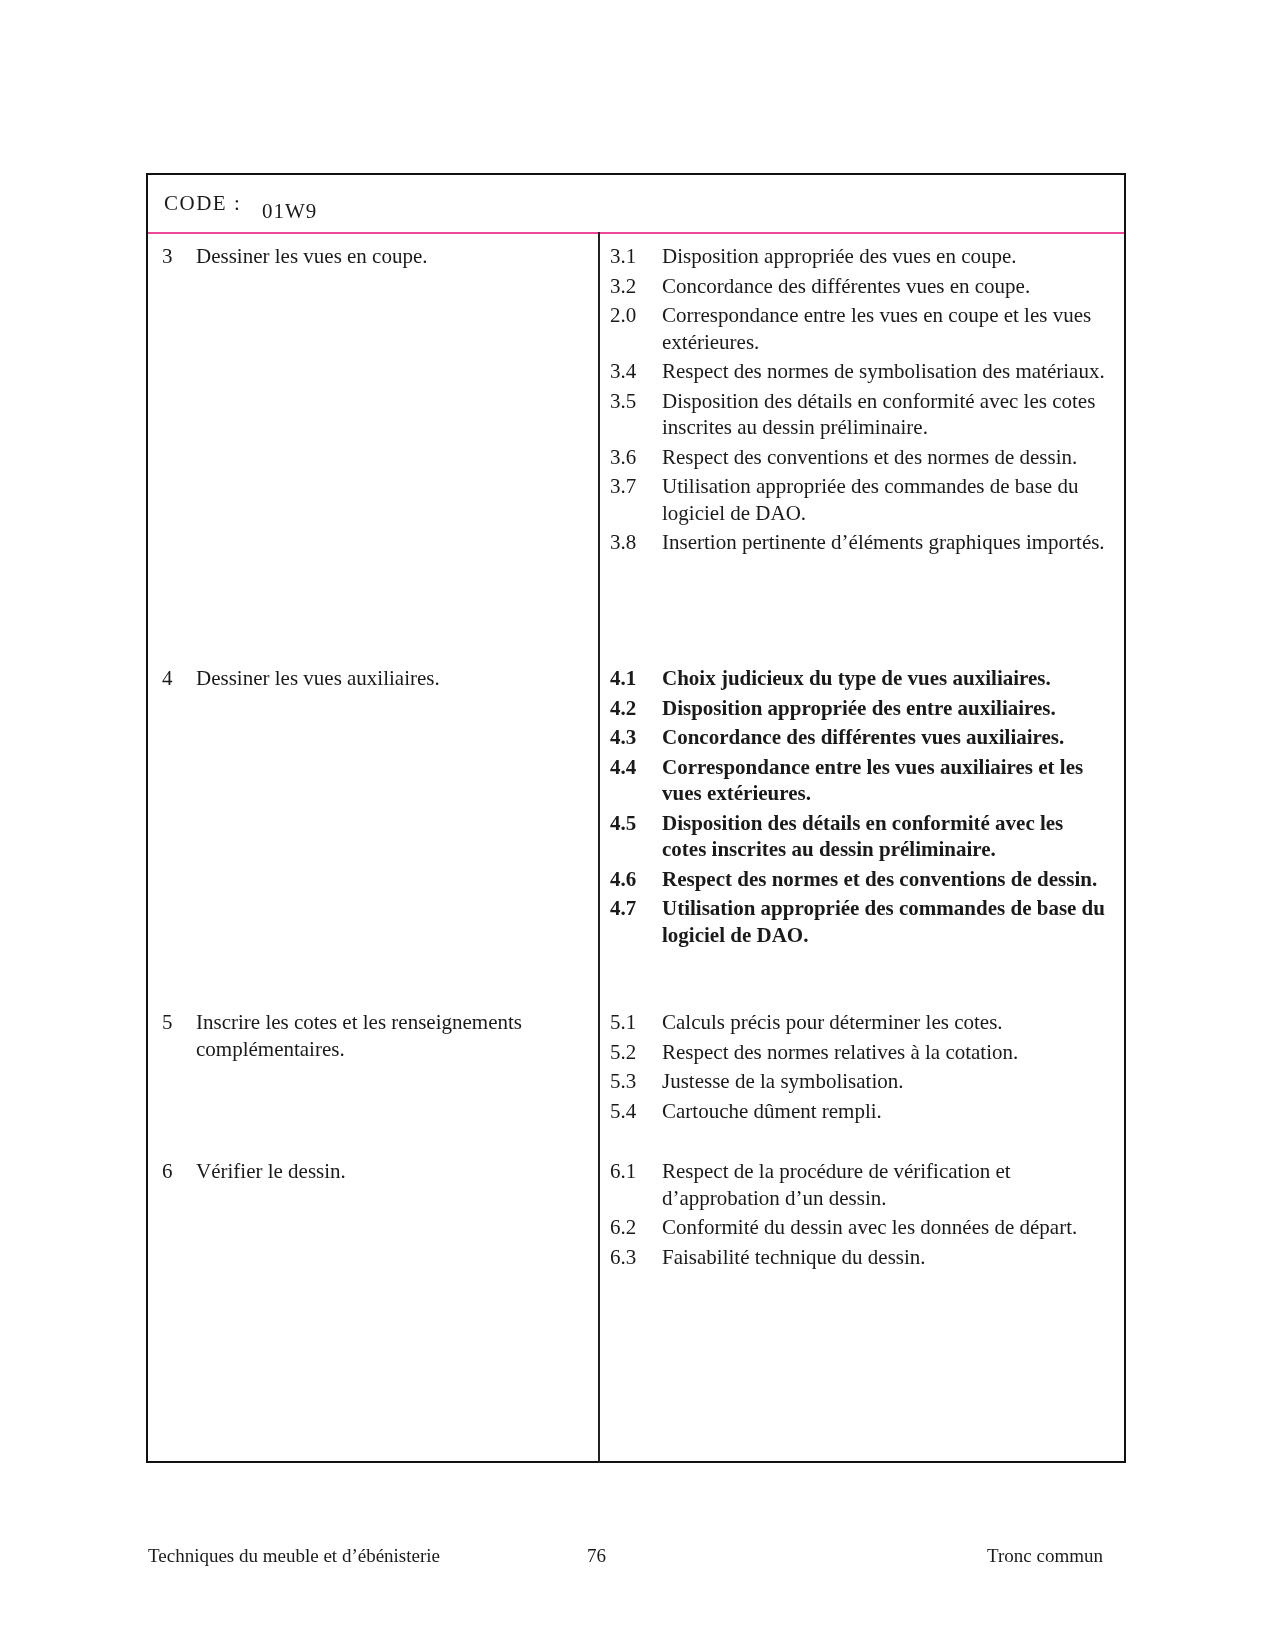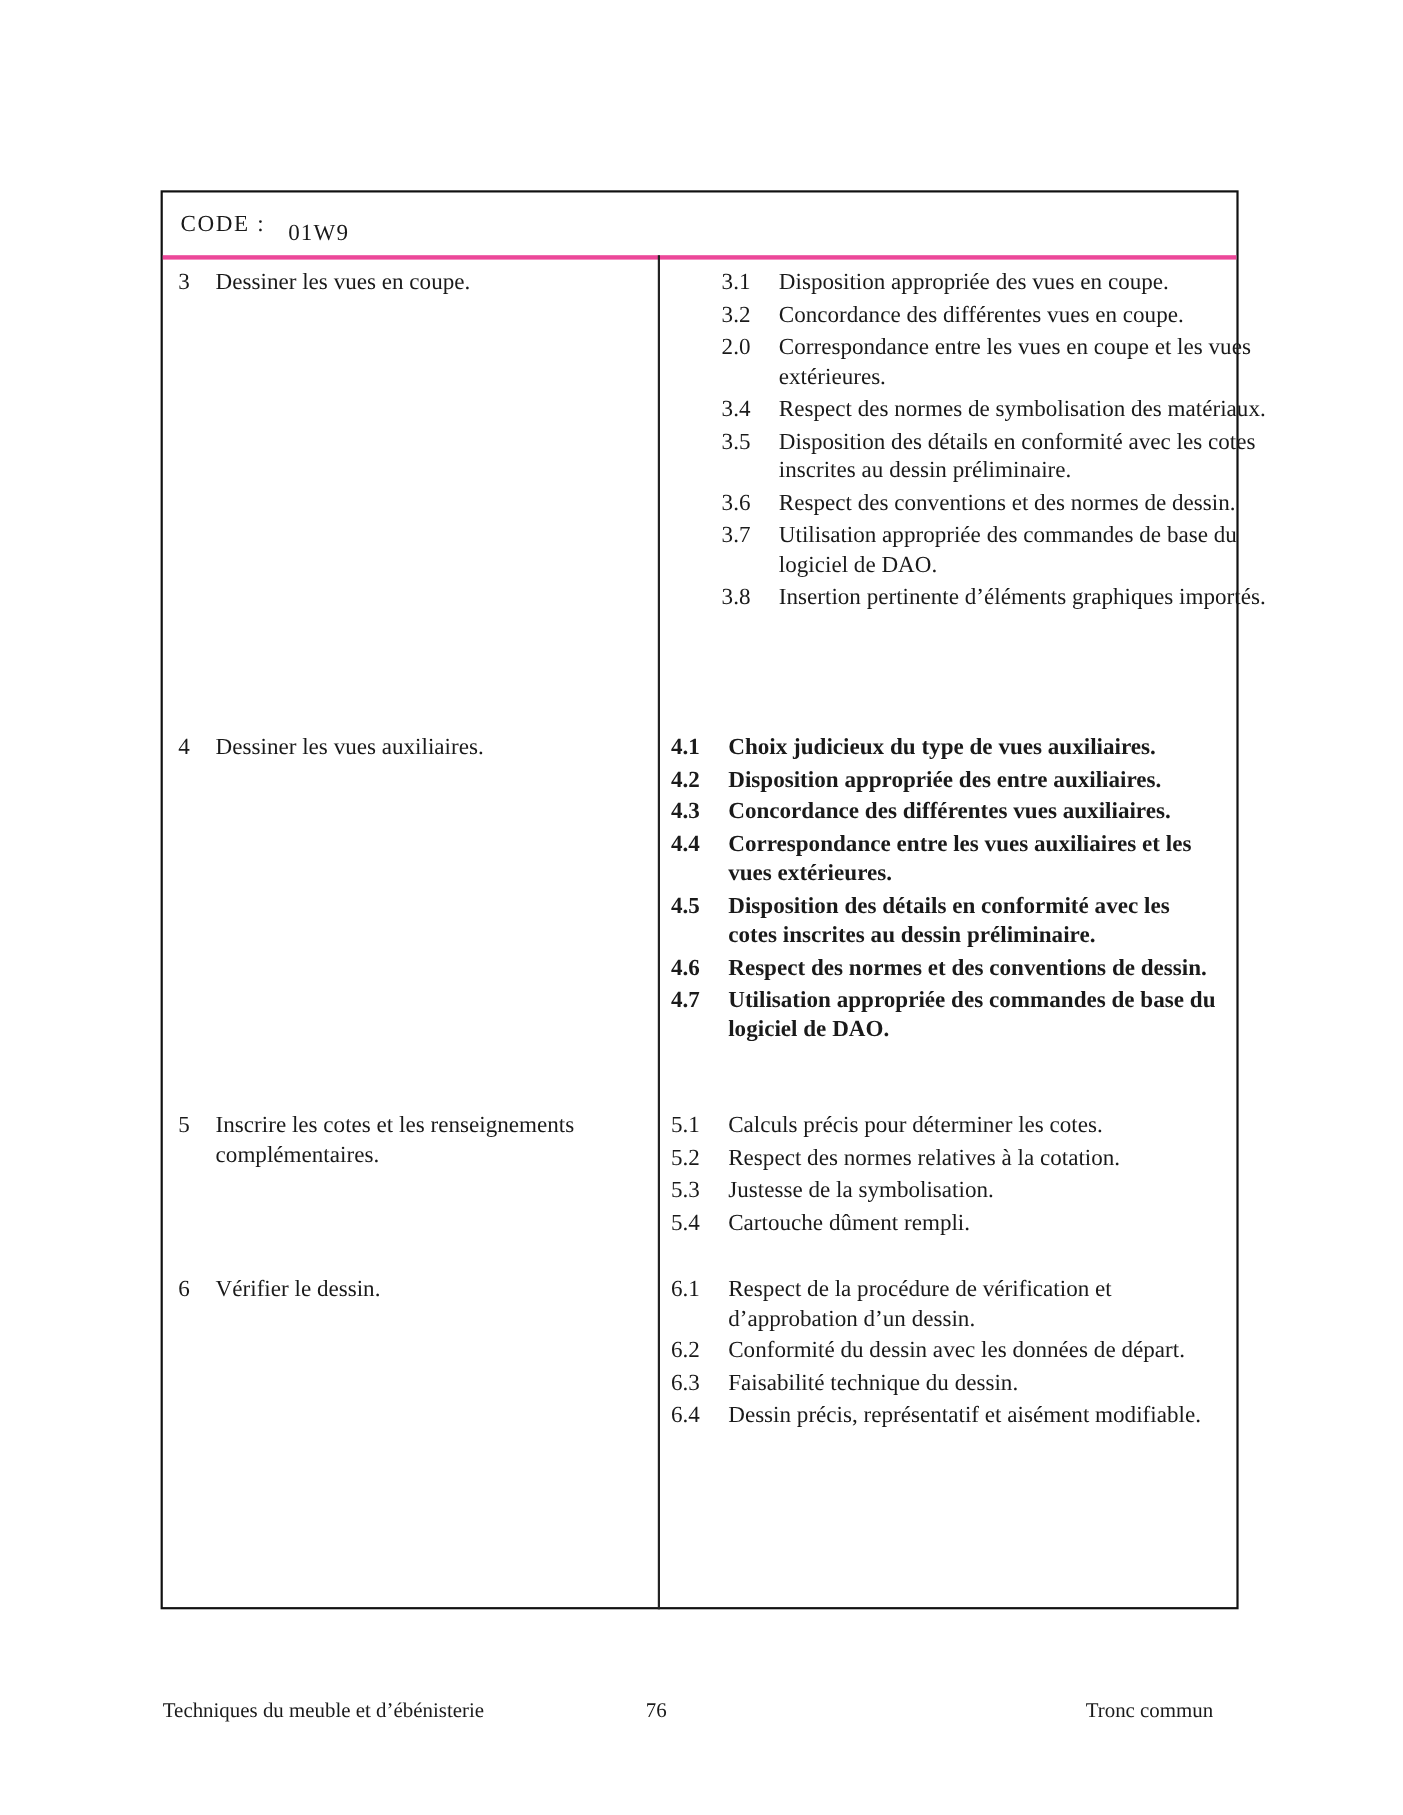--- a/index.html
+++ b/index.html
@@ -6,21 +6,21 @@
   body {
     width: 1275px; height: 1650px; position: relative; overflow: hidden;
     font-family: "Liberation Serif", "DejaVu Serif", serif; color: #1a1a1a;
   }
   .table {
     position: absolute; left: 146px; top: 173px; width: 980px; height: 1290px;
     border: 2px solid #111; box-sizing: border-box;
   }
   .code-row {
     position: absolute; left: 0; top: 0; right: 0; height: 57px;
-    border-bottom: 4px solid #ec4899;
+    border-bottom: 2px solid #ec4899;
   }
   .code-label {
     position: absolute; left: 16px; top: 16px; font-size: 21px; letter-spacing: 1.5px;
   }
   .code-value {
     position: absolute; left: 114px; top: 24px; font-size: 21px; letter-spacing: 1px;
   }
   .col-divider {
     position: absolute; left: 450px; top: 57px; bottom: -2px; width: 0;
     border-left: 2px solid #222;
@@ -50,21 +50,21 @@
   <div class="code-row">
     <span class="code-label">CODE :</span>
     <span class="code-value">01W9</span>
   </div>
   <div class="col-divider"></div>
 
   <div class="left-item" style="top:68px;">
     <span class="num">3</span>
     <span class="txt">Dessiner les vues en coupe.</span>
   </div>
-  <div class="crit-list" style="top:68px;margin-left:46px;">
+  <div class="crit-list" style="top:68px;">
     <div class="crit">
         <span class="num">3.1</span>
         <span class="txt">Disposition appropriée des vues en coupe.</span>
       </div>
     <div class="crit">
         <span class="num">3.2</span>
         <span class="txt">Concordance des différentes vues en coupe.</span>
       </div>
     <div class="crit">
         <span class="num">2.0</span>
@@ -160,22 +160,18 @@
         <span class="txt">Respect de la procédure de vérification et d’approbation d’un dessin.</span>
       </div>
     <div class="crit">
         <span class="num">6.2</span>
         <span class="txt">Conformité du dessin avec les données de départ.</span>
       </div>
     <div class="crit">
         <span class="num">6.3</span>
         <span class="txt">Faisabilité technique du dessin.</span>
       </div>
-    <div class="crit">
-        <span class="num">6.4</span>
-        <span class="txt">Dessin précis, représentatif et aisément modifiable.</span>
-      </div>
   </div>
 </div>
 
 <div class="footer" style="left:148px;">Techniques du meuble et d’ébénisterie</div>
 <div class="footer" style="left:587px;">76</div>
 <div class="footer" style="left:987px;">Tronc commun</div>
 
 </body></html>

